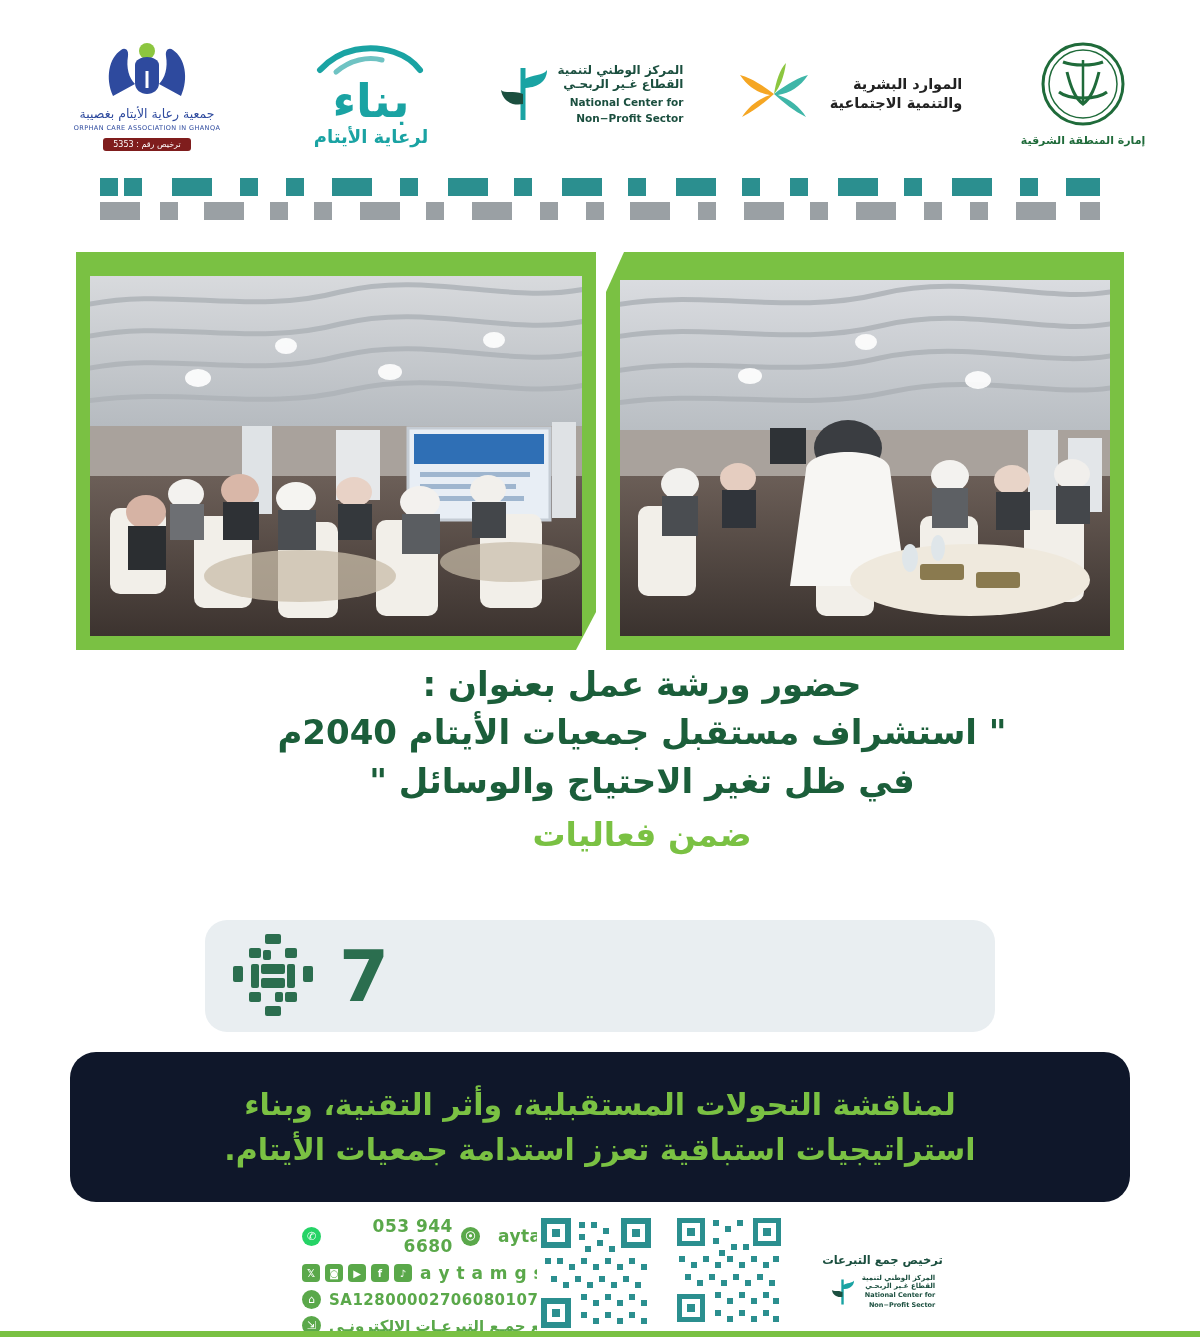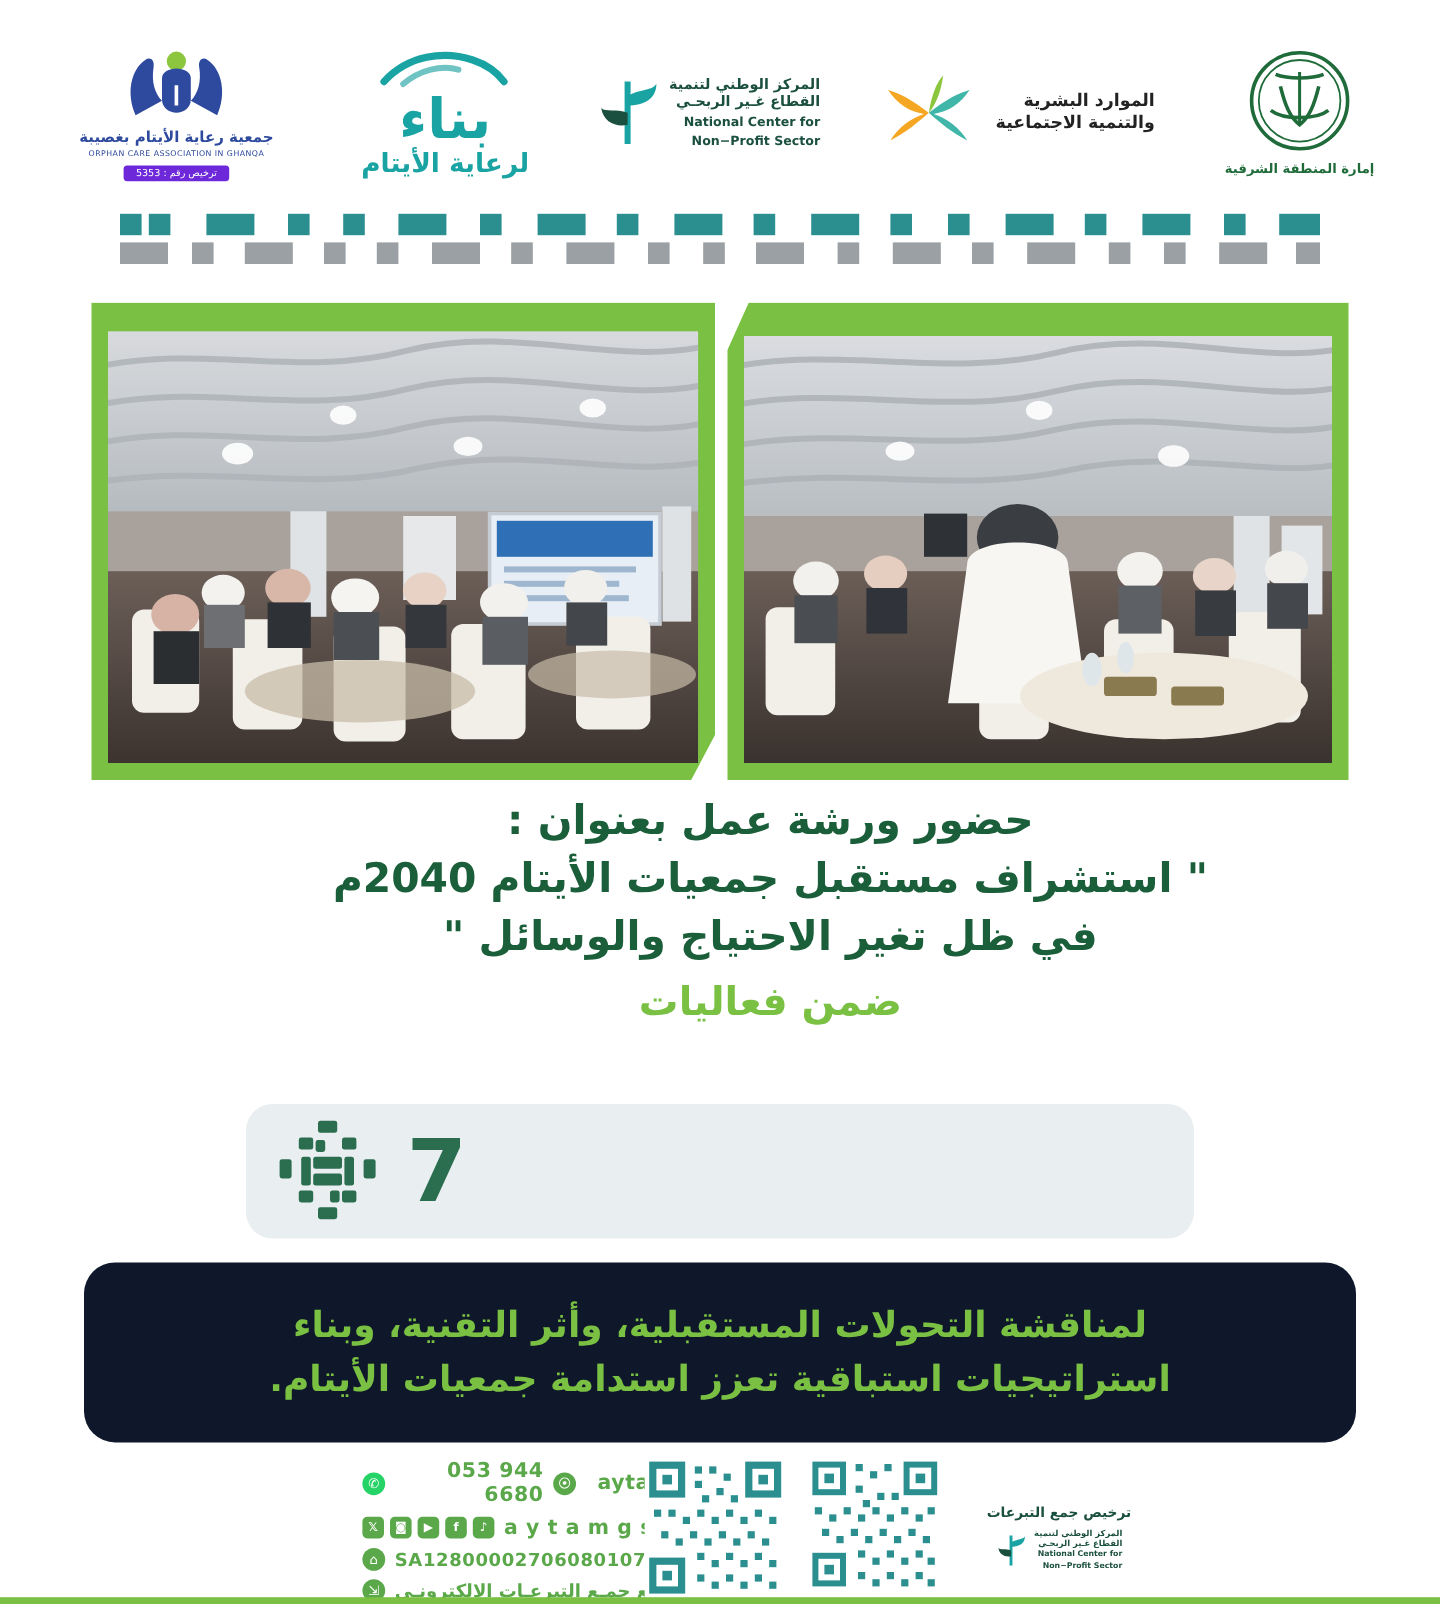--- a/index.html
+++ b/index.html
@@ -16,28 +16,28 @@
   .logo-bar{
     position:absolute;top:24px;left:0;width:1200px;height:140px;
     display:flex;flex-direction:row-reverse;align-items:center;justify-content:center;gap:34px;
   }
   .logo{display:flex;flex-direction:column;align-items:center;justify-content:center;}
 
   
   .logo-oca{width:210px;}
   .oca-mark{width:96px;height:62px;position:relative;margin:0 auto;}
   .oca-hands{position:absolute;inset:0;}
-  .oca-txt1{font-size:12.5px;color:#2e4a9e;font-weight:bold;margin-top:6px;text-align:center;}
+  .oca-txt1{font-size:12.5px;color:#2e4a9e;font-weight:normal;margin-top:6px;text-align:center;}
   .oca-txt2{font-size:6.5px;color:#2e4a9e;letter-spacing:.4px;margin-top:3px;text-align:center;}
-  .oca-lic{margin-top:6px;background:#6d28d9;color:#fff;font-size:8px;padding:2px 10px;border-radius:3px;letter-spacing:.3px;}
+  .oca-lic{margin-top:6px;background:#7f1d1d;color:#fff;font-size:8px;padding:2px 10px;border-radius:3px;letter-spacing:.3px;}
 
   
   .logo-bina{width:170px;text-align:center;}
   .bina-word{font-size:46px;color:#1aa3a3;font-weight:bold;line-height:1;letter-spacing:-2px;}
-  .bina-sub{font-size:22px;color:#1aa3a3;font-weight:bold;margin-top:2px;}
+  .bina-sub{font-size:18px;color:#1aa3a3;font-weight:bold;margin-top:2px;}
   .bina-swoosh{display:block;margin:0 auto 2px;}
 
   
   .logo-ncnp{display:flex;flex-direction:row-reverse;align-items:center;gap:7px;width:200px;}
   .ncnp-txt{text-align:right;line-height:1.18;}
   .ncnp-ar{font-size:12px;color:#1b4f3f;font-weight:bold;}
   .ncnp-en{font-size:10.5px;color:#1b4f3f;font-weight:bold;margin-top:4px;line-height:1.2;}
 
   
   .logo-hrsd{display:flex;flex-direction:row-reverse;align-items:center;gap:18px;width:250px;}

